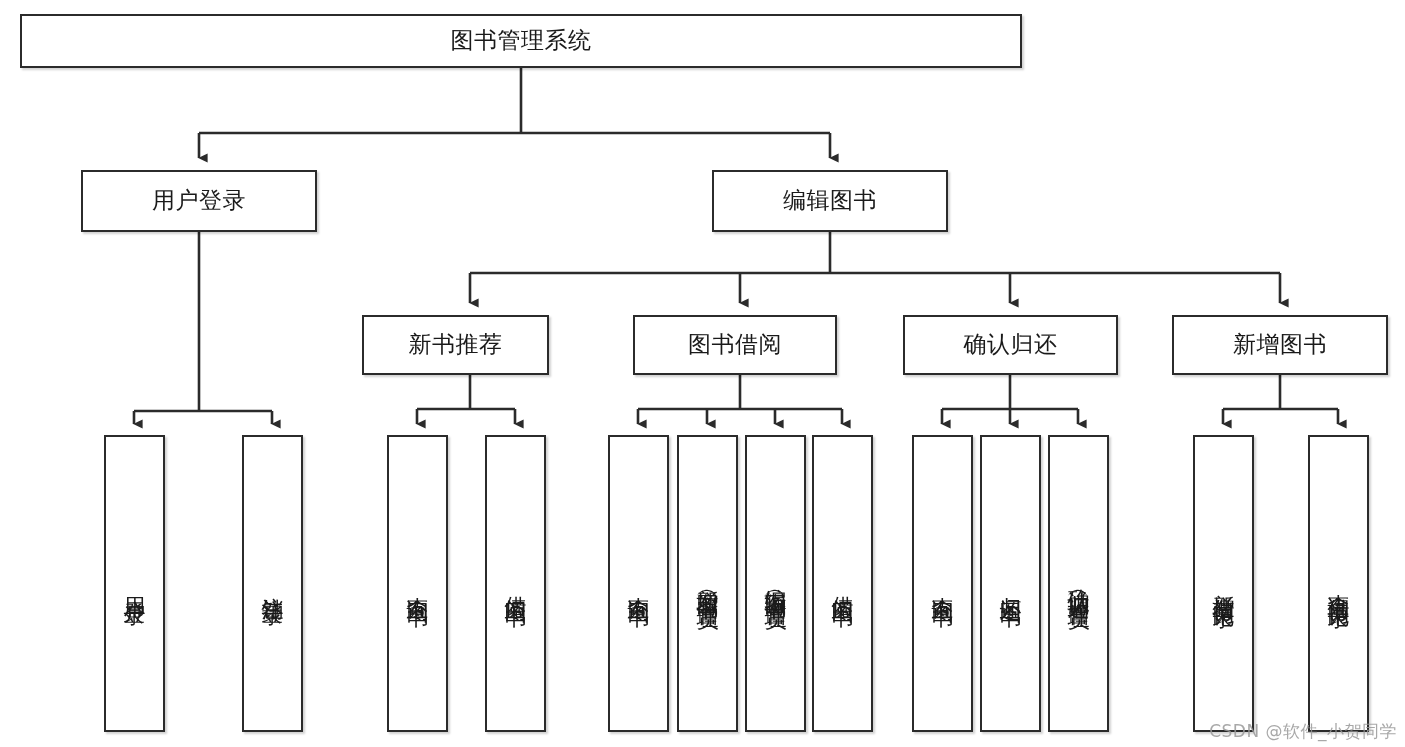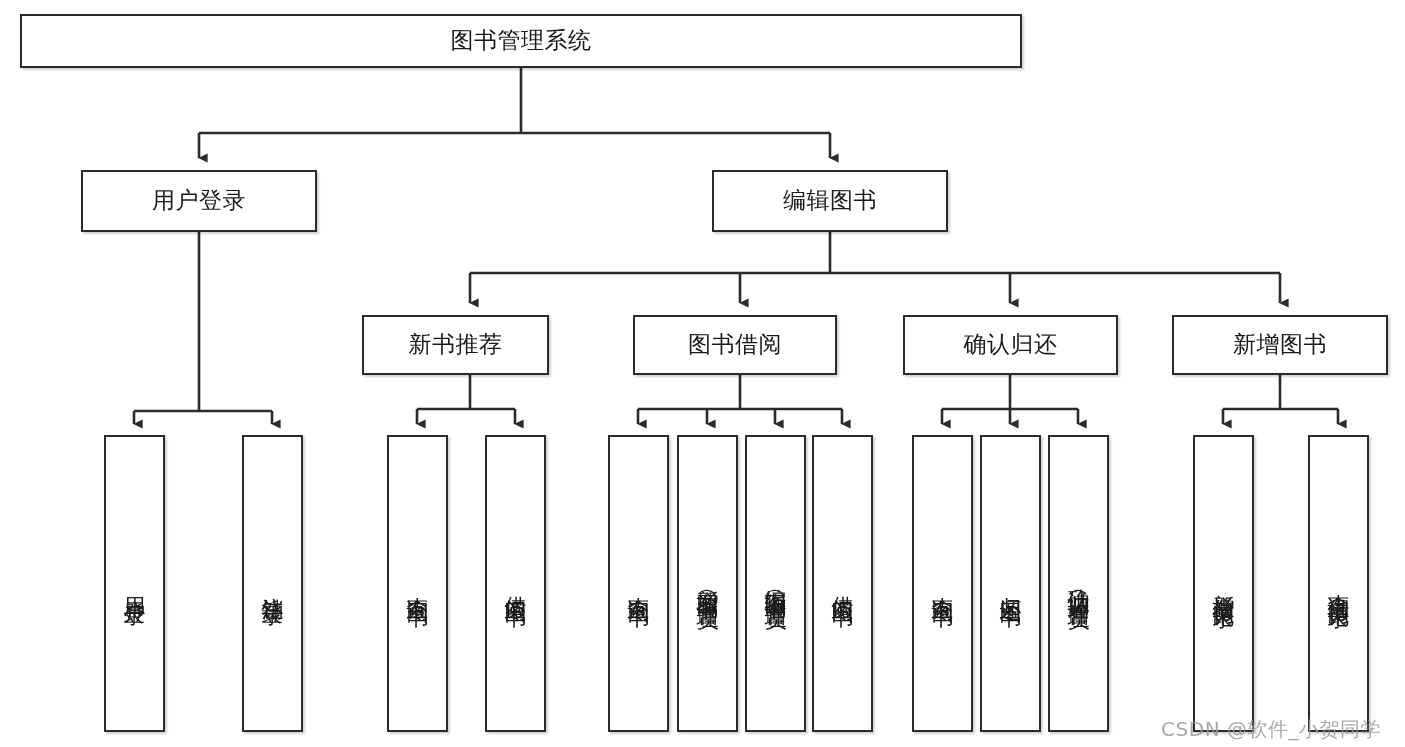--- a/index.html
+++ b/index.html
@@ -57,23 +57,23 @@
   svg.edges {
     position: absolute;
     left: 0;
     top: 0;
     width: 1405px;
     height: 747px;
     pointer-events: none;
   }
   .watermark {
     position: absolute;
-    right: 24px;
+    right: 8px;
     bottom: 4px;
-    font-size: 20px;
+    font-size: 17px;
     color: #9a9a9a;
     opacity: 0.85;
     letter-spacing: 0.5px;
     white-space: nowrap;
   }
 </style>
 </head>
 <body>
 
 <div id="canvas">

